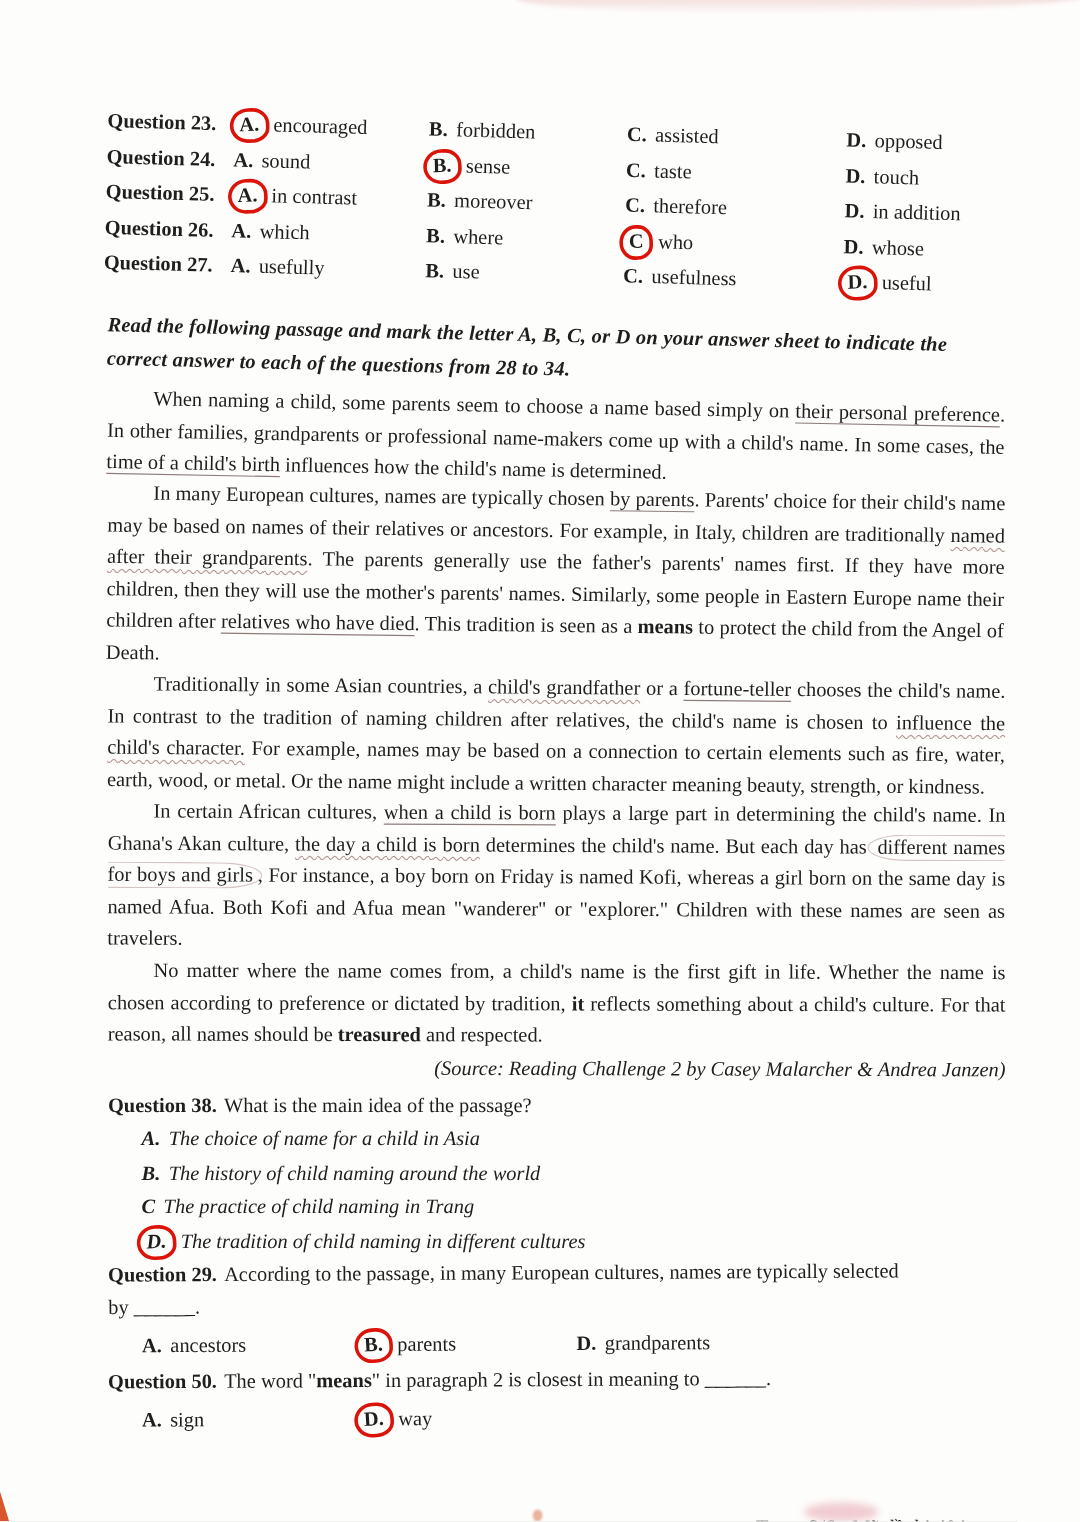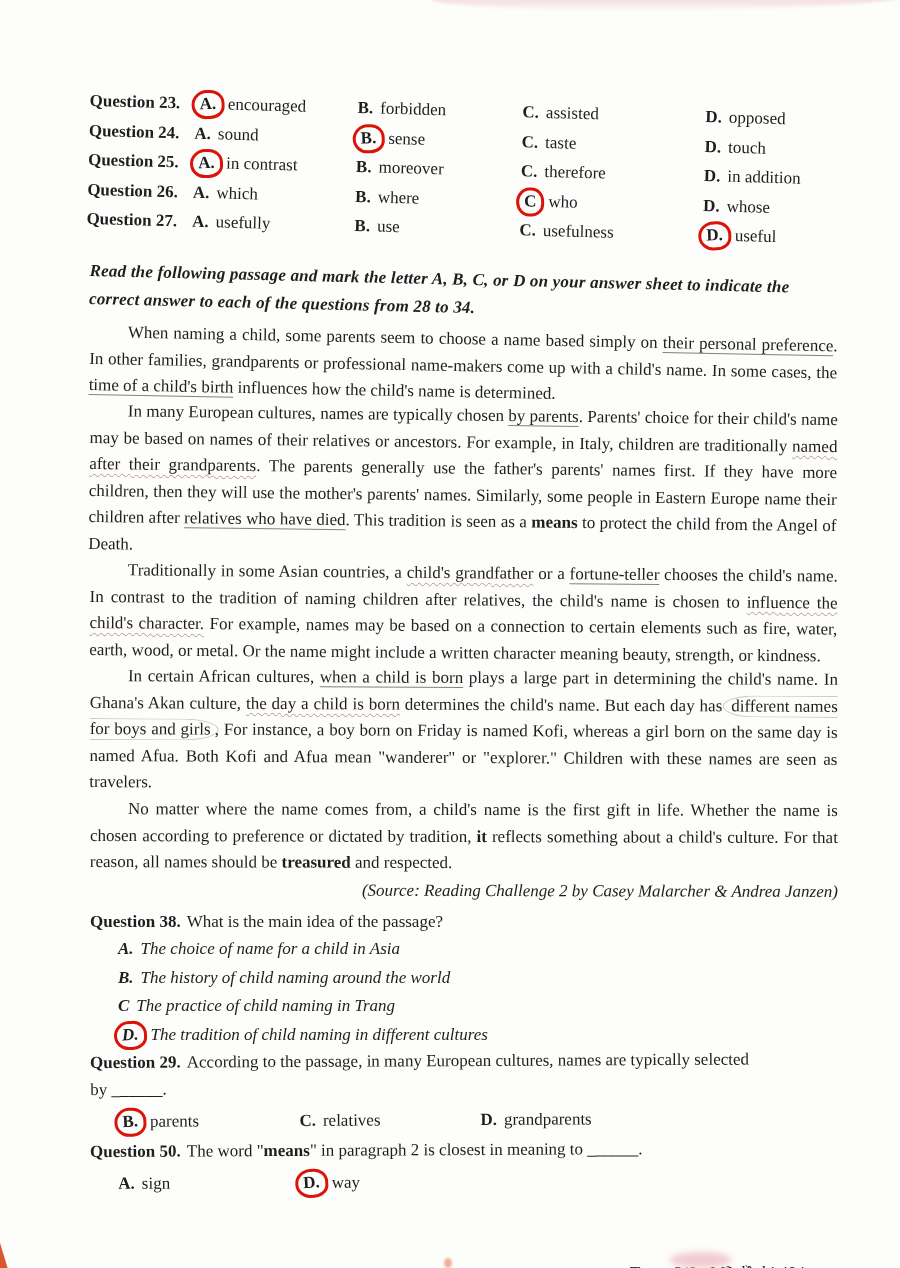--- a/index.html
+++ b/index.html
@@ -187,22 +187,22 @@
       <div class="opt-line"><span class="opt-letter">A.</span><span class="opt-text">The choice of name for a child in Asia</span></div>
       <div class="opt-line"><span class="opt-letter">B.</span><span class="opt-text">The history of child naming around the world</span></div>
       <div class="opt-line"><span class="opt-letter">C</span><span class="opt-text">The practice of child naming in Trang</span></div>
       <div class="opt-line"><span class="circ"><span class="opt-letter">D.</span></span><span class="opt-text">The tradition of child naming in different cultures</span></div>
     </div>
 
     <div class="tn3">
       <div class="qstem"><span class="qlabel">Question 29.</span><span>According to the passage, in many European cultures, names are typically selected</span></div>
       <div class="stem2">by ______.</div>
       <div class="opt-row">
+        <div><span class="opt-letter">A.</span><span class="opt-text">ancestors</span></div>
         <div><span class="circ"><span class="opt-letter">B.</span></span><span class="opt-text">parents</span></div>
-        <div><span class="opt-letter">C.</span><span class="opt-text">relatives</span></div>
         <div><span class="opt-letter">D.</span><span class="opt-text">grandparents</span></div>
       </div>
     </div>
 
     <div class="tn3">
       <div class="qstem"><span class="qlabel">Question 50.</span><span>The word "</span><span class="b">means</span><span>" in paragraph 2 is closest in meaning to ______.</span></div>
       <div class="opt-row">
         <div><span class="opt-letter">A.</span><span class="opt-text">sign</span></div>
         <div><span class="circ"><span class="opt-letter">D.</span></span><span class="opt-text">way</span></div>
       </div>

